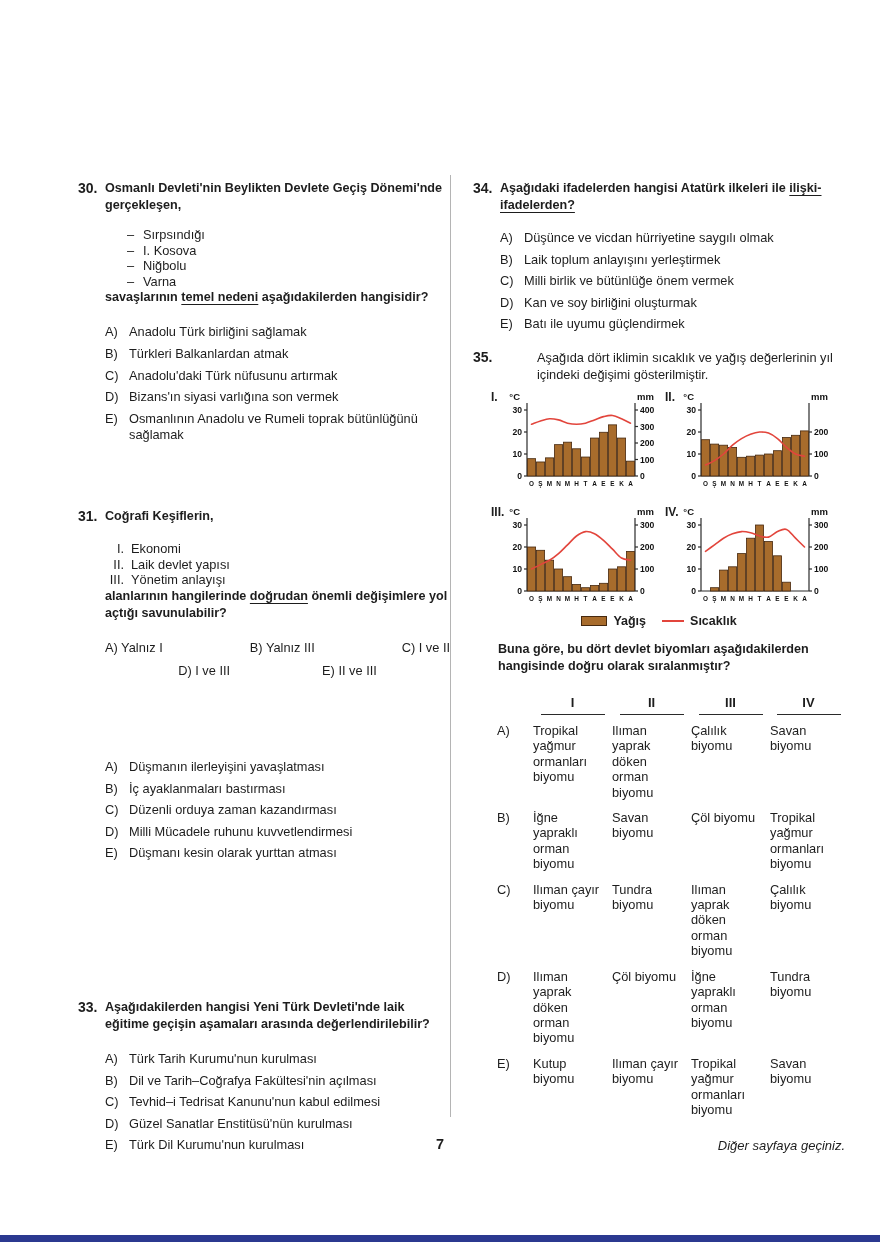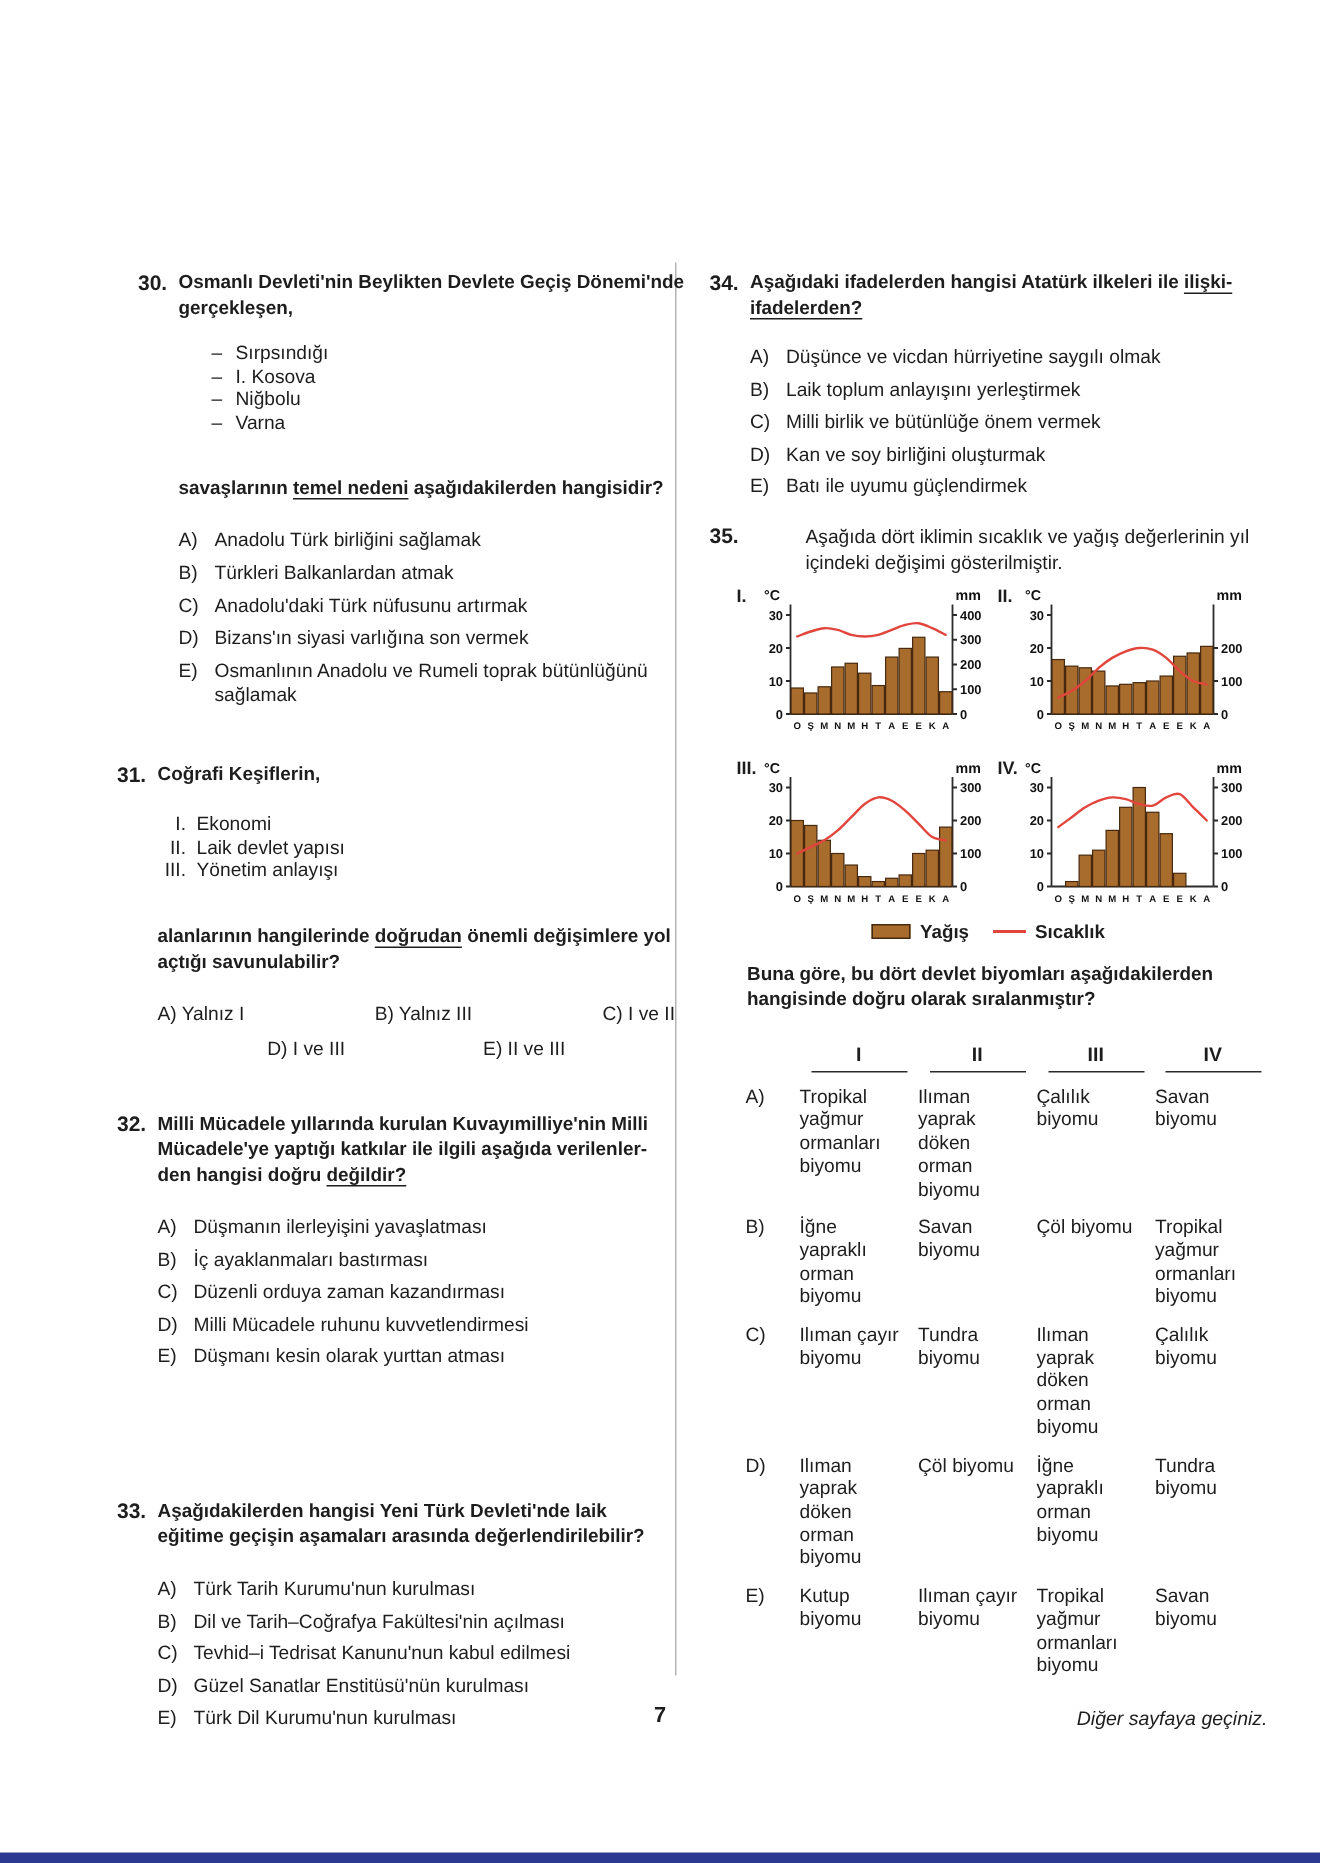--- a/index.html
+++ b/index.html
@@ -13,21 +13,21 @@
   .qnum{font-weight:bold;font-size:14px;width:27px;flex:none;line-height:17px;}
   .stem{font-weight:bold;font-size:12.6px;line-height:17px;flex:1;}
   .u{text-decoration:underline;text-underline-offset:2.5px;text-decoration-thickness:1.4px;}
   .body-ind{margin-left:27px;}
   .dash-list{margin-top:13px;margin-left:22px;}
   .dash-item{display:flex;font-size:12.8px;line-height:15.6px;}
   .dash{width:16px;flex:none;}
   .roman-list{margin-top:16px;}
   .roman-item{display:flex;font-size:12.8px;line-height:15.6px;}
   .roman-num{width:26px;flex:none;text-align:right;padding-right:7px;box-sizing:border-box;}
-  .stem2{margin-top:28px;}
+  .stem2{margin-top:0;}
   .opts{margin-top:18px;}
   .opt{display:flex;font-size:12.8px;line-height:16.2px;margin-bottom:5.4px;}
   .opt-letter{width:24px;flex:none;}
   .opt-text{flex:1;}
   .opt-rows{margin-top:18px;font-size:12.8px;}
   .opt-row1{display:flex;justify-content:space-between;}
   .opt-row2{display:flex;justify-content:center;gap:92px;margin-top:8px;}
   .divider{position:absolute;width:1px;background:#b4b4b4;}
   .charts-grid{position:absolute;left:483px;top:388px;width:372px;height:230px;}
   .chart-block{position:absolute;width:176px;height:108px;}
@@ -47,21 +47,21 @@
   .footer-pagenum{position:absolute;left:0;top:1136px;width:880px;text-align:center;font-weight:bold;font-size:14.5px;}
   .footer-note{position:absolute;right:35px;top:1138px;font-weight:normal;font-style:italic;font-size:13px;}
   .bottom-bar{position:absolute;left:0;bottom:0;width:880px;height:7px;}
   svg text{font-family:"Liberation Sans","DejaVu Sans",sans-serif;}
 </style>
 </head>
 <body>
 
 <div class="divider" style="left: 450px; top: 175px; height: 942px; background: rgb(180, 180, 180);"></div>
 
-<div class="question" style="left:92px;top:180px;">
+<div class="question" style="left:78px;top:180px;">
   <div class="qhead">
     <span class="qnum">30.</span>
     <span class="stem"><span>Osmanlı Devleti'nin Beylikten Devlete Geçiş Dönemi'nde gerçekleşen,</span></span>
   </div>
   <div class="body-ind">
     <div class="dash-list">
 
         <div class="dash-item">
           <span class="dash">–</span>
           <span>Sırpsındığı</span>
@@ -145,24 +145,20 @@
       </div>
       <div class="opt-row2">
         <span>D) I ve III</span>
         <span>E) II ve III</span>
       </div>
     </div>
   </div>
 </div>
 
 <div class="question" style="left:78px;top:741px;">
-  <div class="qhead">
-    <span class="qnum">32.</span>
-    <span class="stem"><span>Milli Mücadele yıllarında kurulan Kuvayımilliye'nin Milli Mücadele'ye yaptığı katkılar ile ilgili aşağıda verilenler-</span><br><span>den hangisi doğru </span><span class="u">değildir?</span></span>
-  </div>
   <div class="body-ind">
     <div class="opts">
 
         <div class="opt">
           <span class="opt-letter">A)</span>
           <span class="opt-text">Düşmanın ilerleyişini yavaşlatması</span>
         </div>
 
         <div class="opt">
           <span class="opt-letter">B)</span>

